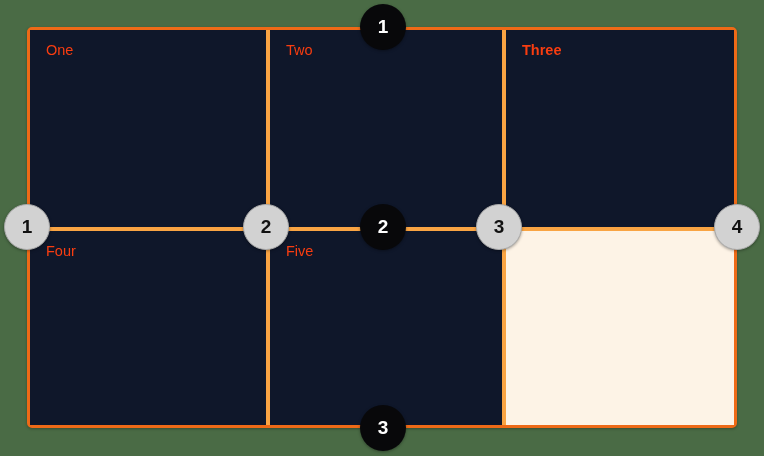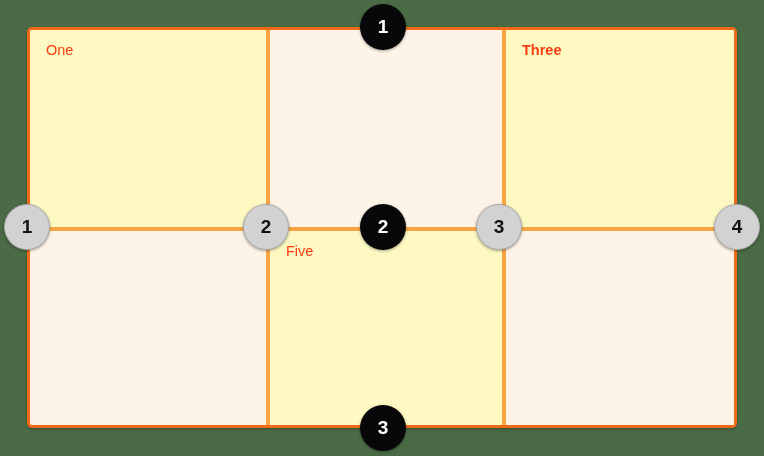--- a/index.html
+++ b/index.html
@@ -30,21 +30,21 @@
     box-sizing: border-box;
     border: 3px solid #ee6a17;
     border-radius: 5px;
     background: #fdf3e6;
     box-shadow: 0 1px 3px rgba(0,0,0,0.28);
   }
 
   .cell {
     position: absolute;
     box-sizing: border-box;
-    background: #fef9c3;
+    background: #0f172a;
   }
   .cell.empty {
     background: #fdf3e6;
   }
 
   .cell-label {
     position: absolute;
     left: 16px;
     top: 13px;
     color: #f93d10;
@@ -95,25 +95,31 @@
 <body>
 
 <div id="stage">
 
   <div id="grid-frame">
 
     <div class="cell" style="left:0px; top:0px; width:236px; height:197px;">
       <span class="cell-label">One</span>
     </div>
 
+    <div class="cell" style="left:240px; top:0px; width:232px; height:197px;">
+      <span class="cell-label">Two</span>
+    </div>
 
     <div class="cell" style="left:476px; top:0px; width:228px; height:197px;font-weight:bold;">
       <span class="cell-label">Three</span>
     </div>
 
+    <div class="cell" style="left:0px; top:201px; width:236px; height:194px;">
+      <span class="cell-label">Four</span>
+    </div>
 
     <div class="cell" style="left:240px; top:201px; width:232px; height:194px;padding-left:8px;">
       <span class="cell-label">Five</span>
     </div>
 
     <div class="cell empty" style="left:476px; top:201px; width:228px; height:194px;">
       <span class="cell-label"></span>
     </div>
 
     <div class="gridline v" style="left:236px; top:0px; height:395px;"></div>

